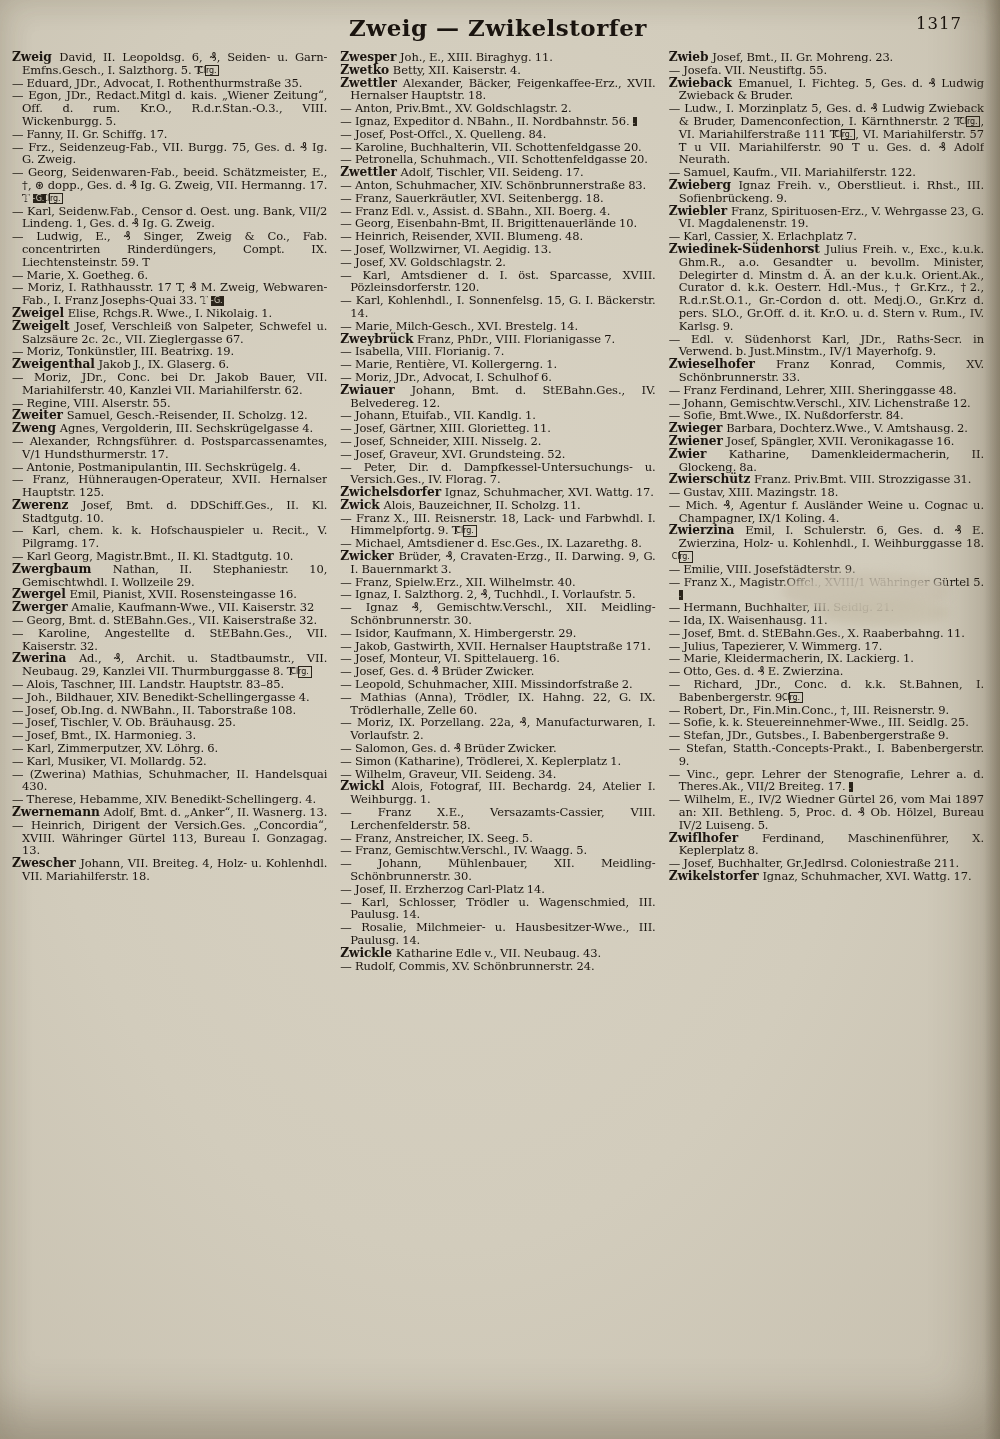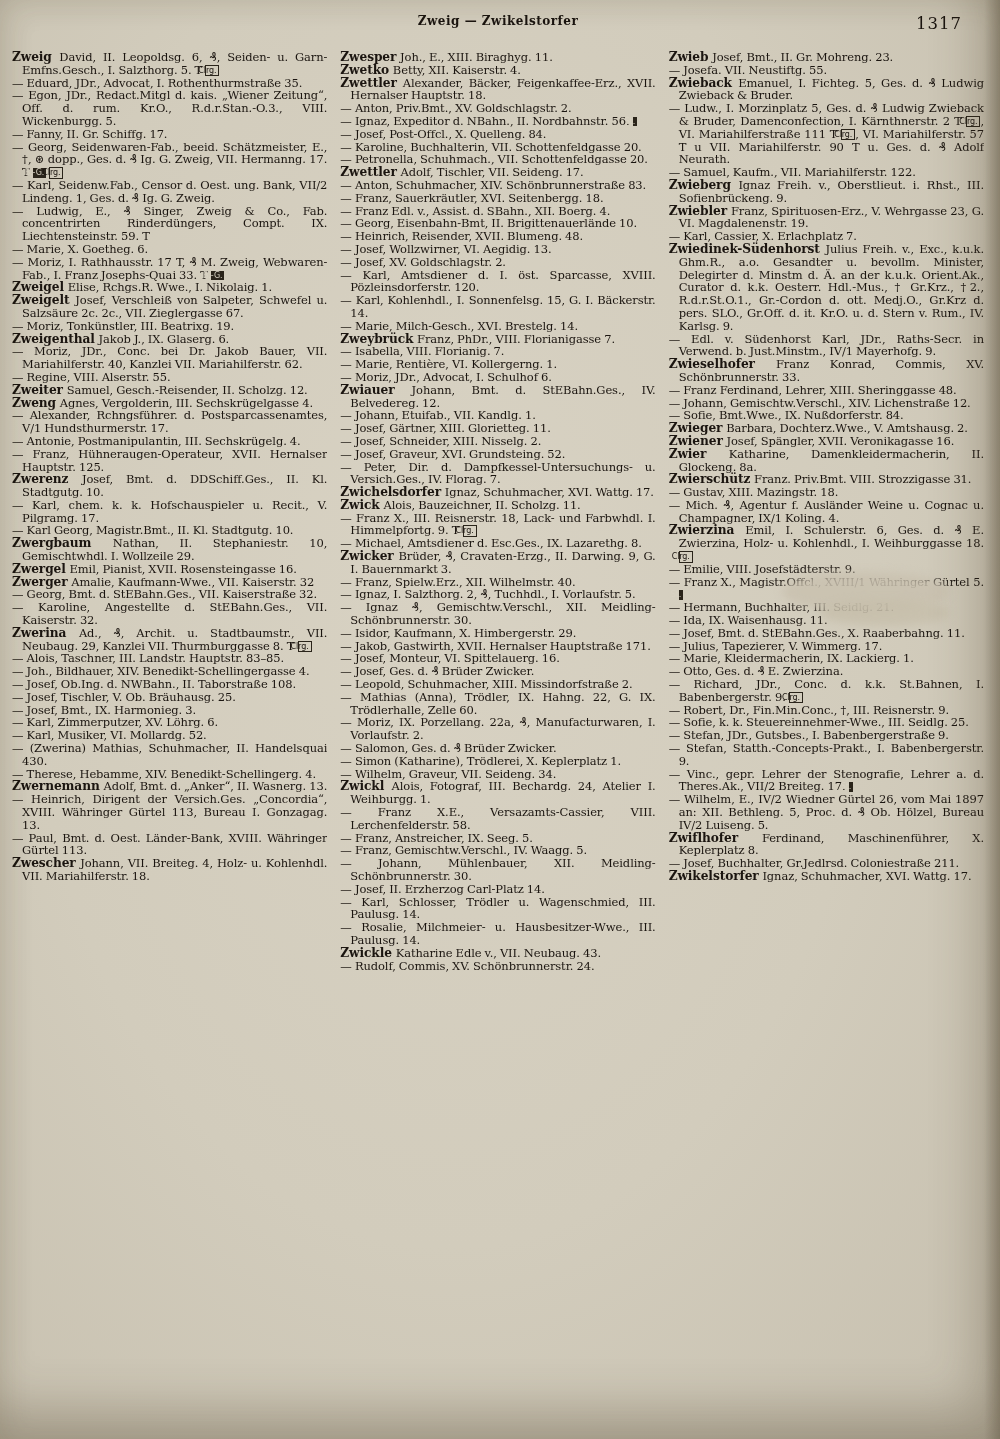--- a/index.html
+++ b/index.html
@@ -6,21 +6,21 @@
   body{
     width:1000px;height:1439px;position:relative;overflow:hidden;
     background:radial-gradient(ellipse at 45% 40%, #d8d2c3 0%, #d2ccbc 55%, #c6bfae 100%);
     font-family:"DejaVu Serif","DejaVu Sans",serif;
     color:#1b1510;
   }
   .page-inner{position:absolute;left:0;top:0;right:0;bottom:0;padding:10px 16px 6px 12px;box-sizing:border-box;}
   .header{position:relative;height:36px;}
   .header-title{
     position:absolute;left:0;right:0;top:4px;text-align:center;
-    font-weight:bold;font-size:12px;letter-spacing:.5px;
+    font-weight:bold;font-size:23px;letter-spacing:.5px;
   }
   .page-number{position:absolute;right:22px;top:4px;font-size:16.5px;letter-spacing:1px;text-align:center;}
   .columns{display:flex;gap:13px;margin-top:5px;height:1376px;overflow:hidden;}
   .column{flex:1 1 0;overflow:hidden;min-width:0;}
   .entry{
     margin:0;font-size:11.5px;line-height:12.8px;text-align:justify;
     text-indent:-10px;padding-left:10px;word-spacing:-.4px;letter-spacing:-.1px;
   }
   .lead{font-weight:bold;font-size:12.2px;margin-top:32px;}
   .tag{
@@ -48,20 +48,21 @@
   <div class="header">
     <span class="header-title">Zweig — Zwikelstorfer</span>
     <span class="page-number">1317</span>
   </div>
   <div class="columns">
     <div class="column">
         <p class="entry"><span class="lead">Zweig </span>David, II. Leopoldsg. 6, ₰, Seiden- u. Garn-Emfns.Gesch., I. Salzthorg. 5. T <span class="tag outline">Clrg.</span></p>
         <p class="entry">— Eduard, JDr., Advocat, I. Rothenthurmstraße 35.</p>
         <p class="entry">— Egon, JDr., Redact.Mitgl d. kais. „Wiener Zeitung“, Off. d. rum. Kr.O., R.d.r.Stan.-O.3., VIII. Wickenburgg. 5.</p>
         <p class="entry">— Fanny, II. Gr. Schiffg. 17.</p>
+        <p class="entry">— Frz., Seidenzeug-Fab., VII. Burgg. 75, Ges. d. ₰ Ig. G. Zweig.</p>
         <p class="entry">— Georg, Seidenwaren-Fab., beeid. Schätzmeister, E., †, ⊛ dopp., Ges. d. ₰ Ig. G. Zweig, VII. Hermanng. 17. T <span class="tag solid">B.-G.</span> <span class="tag outline">Clrg.</span></p>
         <p class="entry">— Karl, Seidenw.Fab., Censor d. Oest. ung. Bank, VII/2 Lindeng. 1, Ges. d. ₰ Ig. G. Zweig.</p>
         <p class="entry">— Ludwig, E., ₰ Singer, Zweig &amp; Co., Fab. concentrirten Rinderdüngers, Compt. IX. Liechtensteinstr. 59. T</p>
         <p class="entry">— Marie, X. Goetheg. 6.</p>
         <p class="entry">— Moriz, I. Rathhausstr. 17 T, ₰ M. Zweig, Webwaren-Fab., I. Franz Josephs-Quai 33. T <span class="tag solid">B.-G.</span></p>
         <p class="entry"><span class="lead">Zweigel </span>Elise, Rchgs.R. Wwe., I. Nikolaig. 1.</p>
         <p class="entry"><span class="lead">Zweigelt </span>Josef, Verschleiß von Salpeter, Schwefel u. Salzsäure 2c. 2c., VII. Zieglergasse 67.</p>
         <p class="entry">— Moriz, Tonkünstler, III. Beatrixg. 19.</p>
         <p class="entry"><span class="lead">Zweigenthal </span>Jakob J., IX. Glaserg. 6.</p>
         <p class="entry">— Moriz, JDr., Conc. bei Dr. Jakob Bauer, VII. Mariahilferstr. 40, Kanzlei VII. Mariahilferstr. 62.</p>
@@ -84,21 +85,20 @@
         <p class="entry">— Joh., Bildhauer, XIV. Benedikt-Schellingergasse 4.</p>
         <p class="entry">— Josef, Ob.Ing. d. NWBahn., II. Taborstraße 108.</p>
         <p class="entry">— Josef, Tischler, V. Ob. Bräuhausg. 25.</p>
         <p class="entry">— Josef, Bmt., IX. Harmonieg. 3.</p>
         <p class="entry">— Karl, Zimmerputzer, XV. Löhrg. 6.</p>
         <p class="entry">— Karl, Musiker, VI. Mollardg. 52.</p>
         <p class="entry">— (Zwerina) Mathias, Schuhmacher, II. Handelsquai 430.</p>
         <p class="entry">— Therese, Hebamme, XIV. Benedikt-Schellingerg. 4.</p>
         <p class="entry"><span class="lead">Zwernemann </span>Adolf, Bmt. d. „Anker“, II. Wasnerg. 13.</p>
         <p class="entry">— Heinrich, Dirigent der Versich.Ges. „Concordia“, XVIII. Währinger Gürtel 113, Bureau I. Gonzagag. 13.</p>
-        <p class="entry">— Paul, Bmt. d. Oest. Länder-Bank, XVIII. Währinger Gürtel 113.</p>
         <p class="entry"><span class="lead">Zwescher </span>Johann, VII. Breiteg. 4, Holz- u. Kohlenhdl. VII. Mariahilferstr. 18.</p>
       </div>
     <div class="column">
         <p class="entry"><span class="lead">Zwesper </span>Joh., E., XIII. Biraghyg. 11.</p>
         <p class="entry"><span class="lead">Zwetko </span>Betty, XII. Kaiserstr. 4.</p>
         <p class="entry"><span class="lead">Zwettler </span>Alexander, Bäcker, Feigenkaffee-Erz., XVII. Hernalser Hauptstr. 18.</p>
         <p class="entry">— Anton, Priv.Bmt., XV. Goldschlagstr. 2.</p>
         <p class="entry">— Ignaz, Expeditor d. NBahn., II. Nordbahnstr. 56. <span class="tag solid">St.</span></p>
         <p class="entry">— Josef, Post-Offcl., X. Quelleng. 84.</p>
         <p class="entry">— Karoline, Buchhalterin, VII. Schottenfeldgasse 20.</p>

